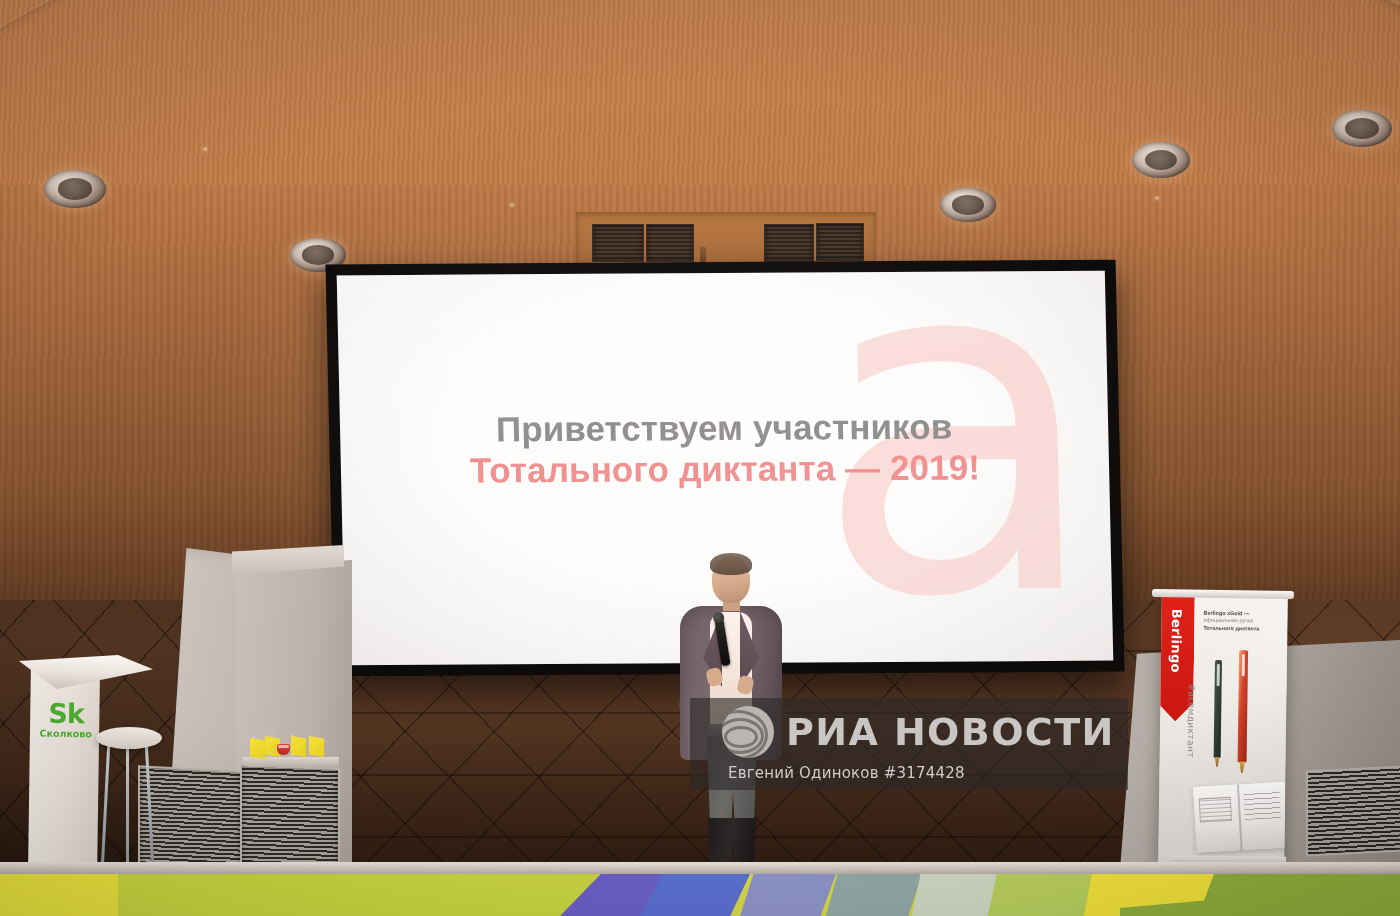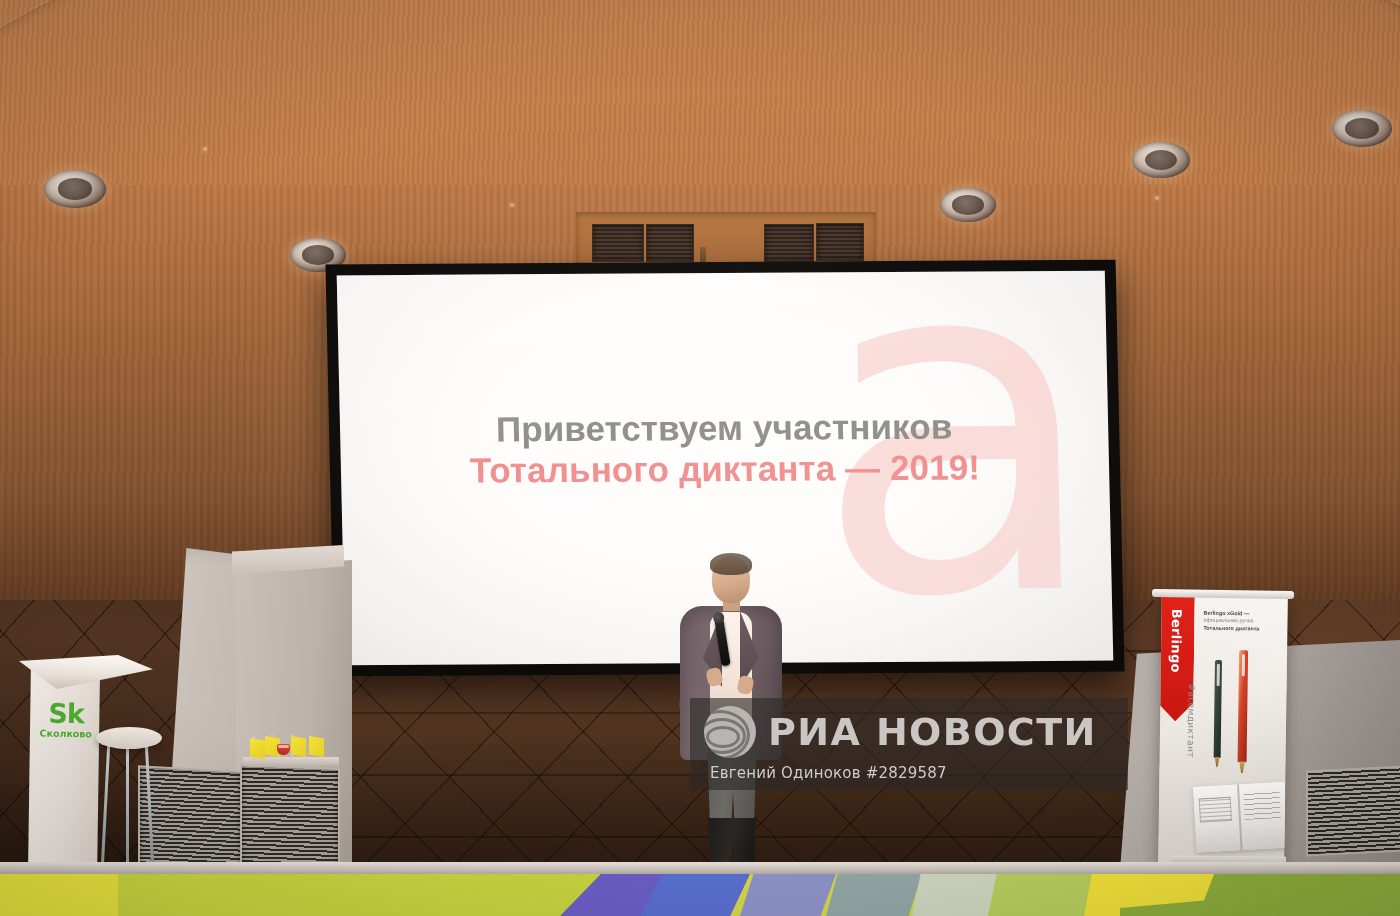--- a/index.html
+++ b/index.html
@@ -453,21 +453,21 @@
       radial-gradient(ellipse 62% 52% at 50% 44%,rgba(255,240,220,.06) 0%,rgba(0,0,0,0) 60%),
       radial-gradient(ellipse 120% 95% at 50% 50%,rgba(0,0,0,0) 42%,rgba(0,0,0,.34) 100%);
   }
 
   
   .wm{
     position:absolute;z-index:40;
     left:690px;top:698px;width:438px;height:92px;
     background:rgba(44,40,38,.62);
     display:flex;flex-direction:column;justify-content:center;
-    padding-left:14px;box-sizing:border-box;
+    padding-left:32px;box-sizing:border-box;
   }
   .wm-row{display:flex;align-items:center;gap:12px;}
   .wm-globe{
     width:52px;height:52px;border-radius:50%;
     background:#b9b6b2;
     position:relative;overflow:hidden;flex:none;
   }
   .wm-globe span{
     position:absolute;border:3px solid rgba(70,66,63,.55);border-radius:50%;
   }
@@ -621,16 +621,16 @@
 
   <div class="wm">
     <div class="wm-row">
       <div class="wm-globe">
         <span></span>
           <span></span>
           <span></span>
       </div>
       <div class="wm-title">РИА НОВОСТИ</div>
     </div>
-    <div class="wm-credit">Евгений Одиноков #2829587</div>
+    <div class="wm-credit">Евгений Одиноков #3174428</div>
   </div>
 
 </div>
 
 </body></html>

